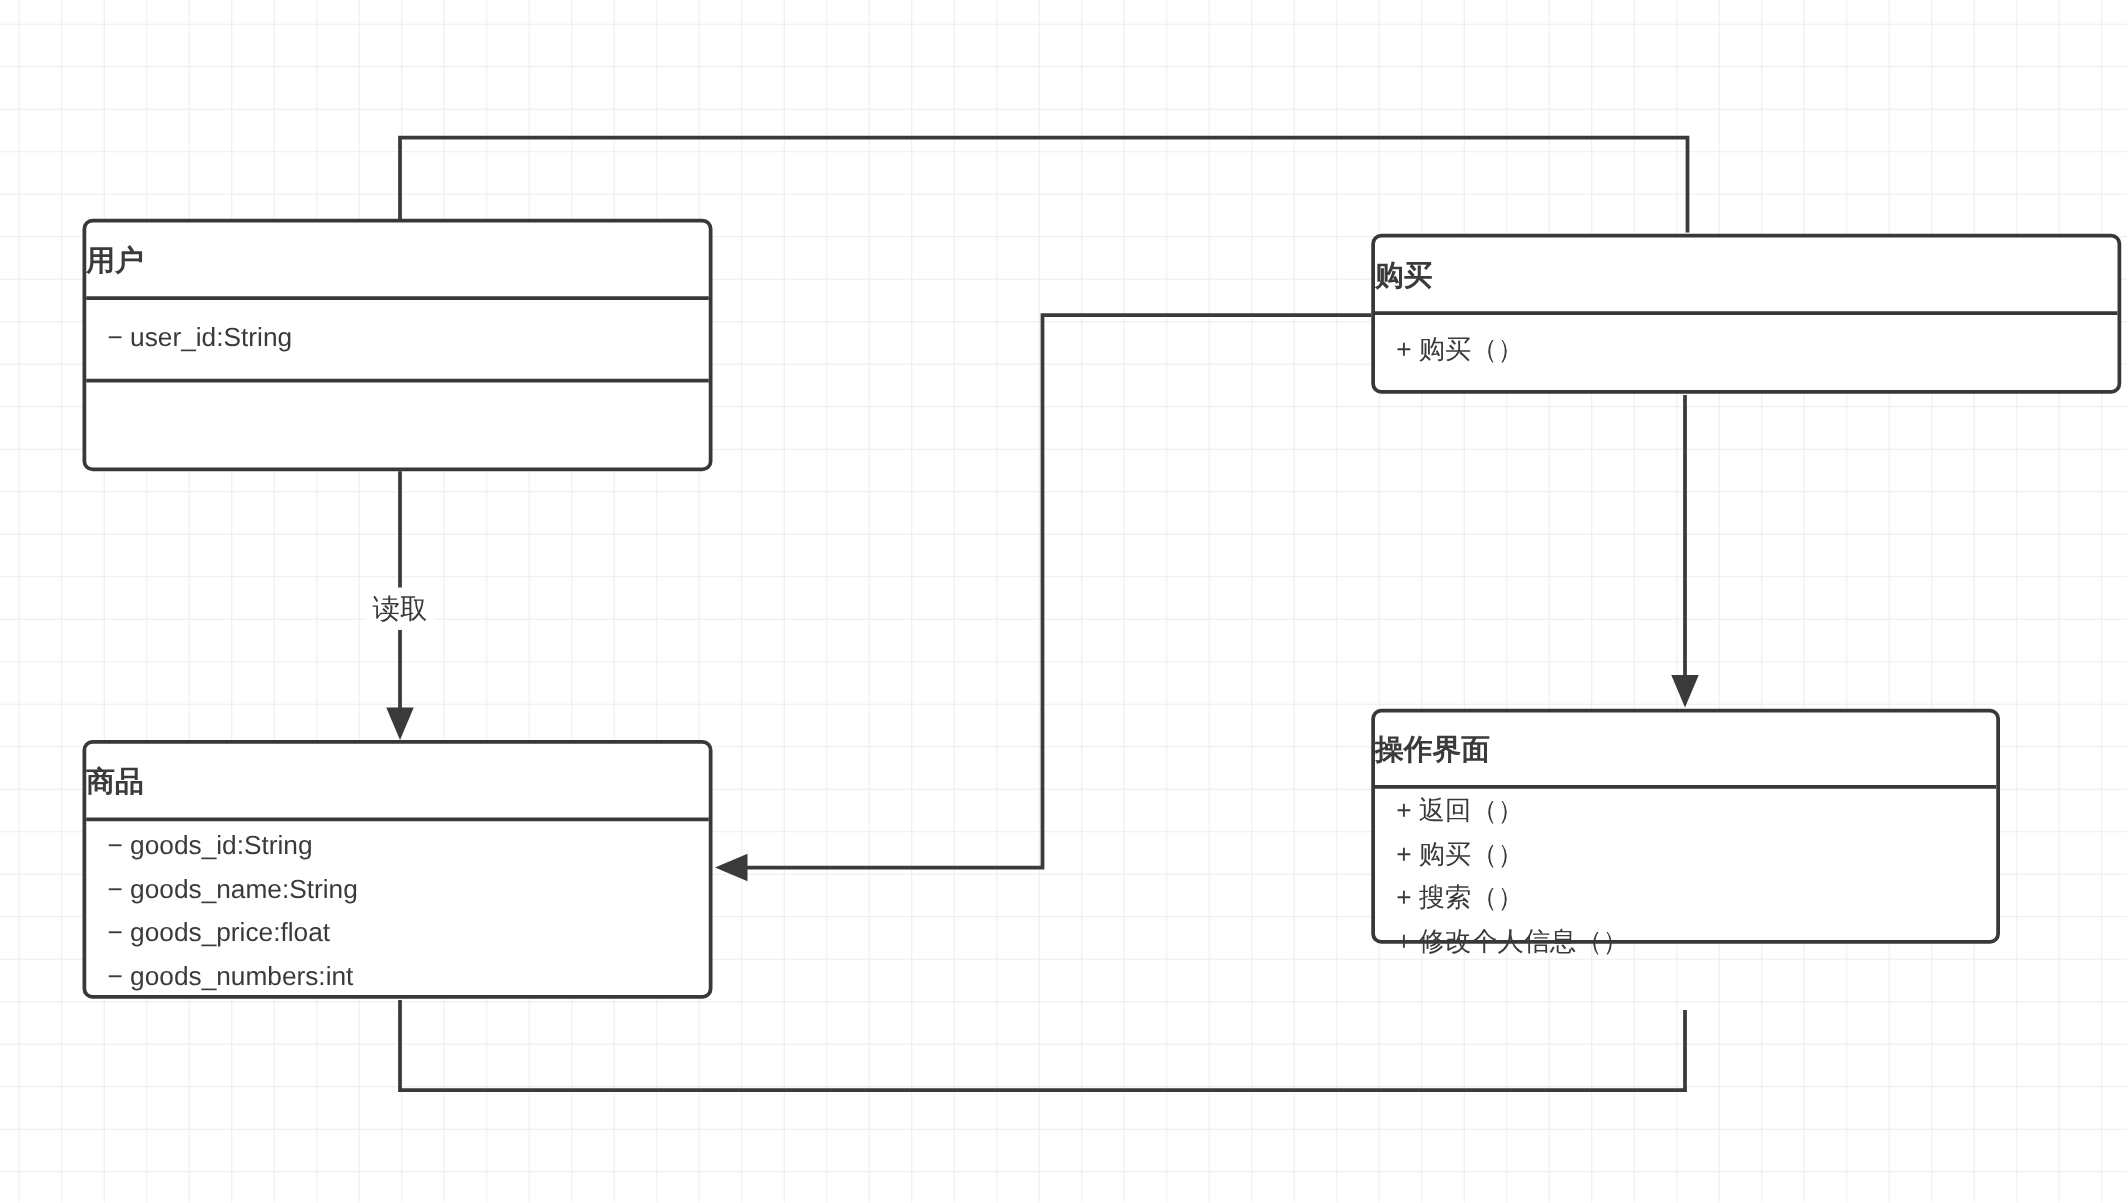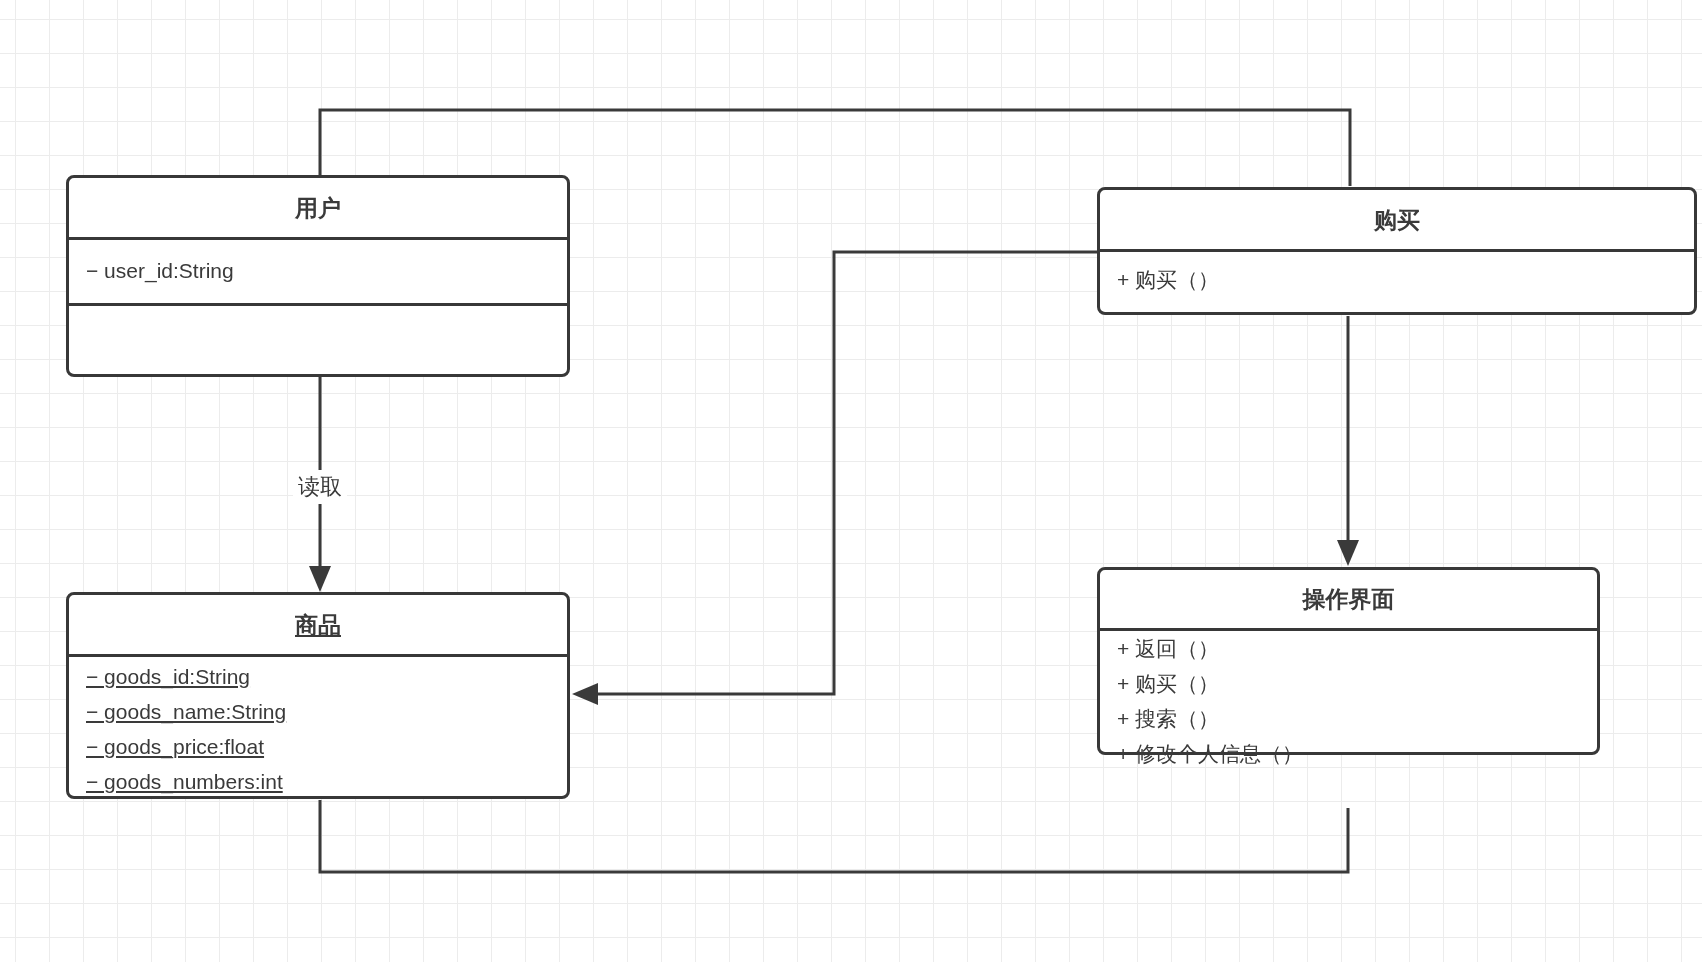--- a/index.html
+++ b/index.html
@@ -30,21 +30,20 @@
     background:#ffffff;
     border:3px solid #383838;
     border-radius:8px;
     display:flex;
     flex-direction:column;
     color:#3a3a3a;
   }
   .uml-title {
     height:62px;
     line-height:60px;
-    text-align:center;
     font-weight:bold;
     font-size:23px;
     border-bottom:3px solid #383838;
     flex:0 0 auto;
   }
   .uml-title.short { height:61px; line-height:59px; }
   .uml-section { flex:0 0 auto; }
   .uml-section.grow { flex:1 1 auto; }
   .uml-section.divided { border-bottom:3px solid #383838; }
   .uml-row {
@@ -103,21 +102,21 @@
     </div>
   </div>
 
   <div class="uml-class" style="left:1097px; top:187px; width:600px; height:128px;">
     <div class="uml-title">购买</div>
     <div class="uml-section grow">
       <div class="uml-row pad-buy">+ 购买（）</div>
     </div>
   </div>
 
-  <div class="uml-class" style="left:66px; top:592px; width:504px; height:207px;text-decoration:underline;">
+  <div class="uml-class" style="left:66px; top:592px; width:504px; height:207px;">
     <div class="uml-title">商品</div>
     <div class="uml-section grow">
       <div class="uml-row pad-xs">− goods_id:String</div>
       <div class="uml-row">− goods_name:String</div>
       <div class="uml-row">− goods_price:float</div>
       <div class="uml-row">− goods_numbers:int</div>
     </div>
   </div>
 
   <div class="uml-class" style="left:1097px; top:567px; width:503px; height:188px;">

